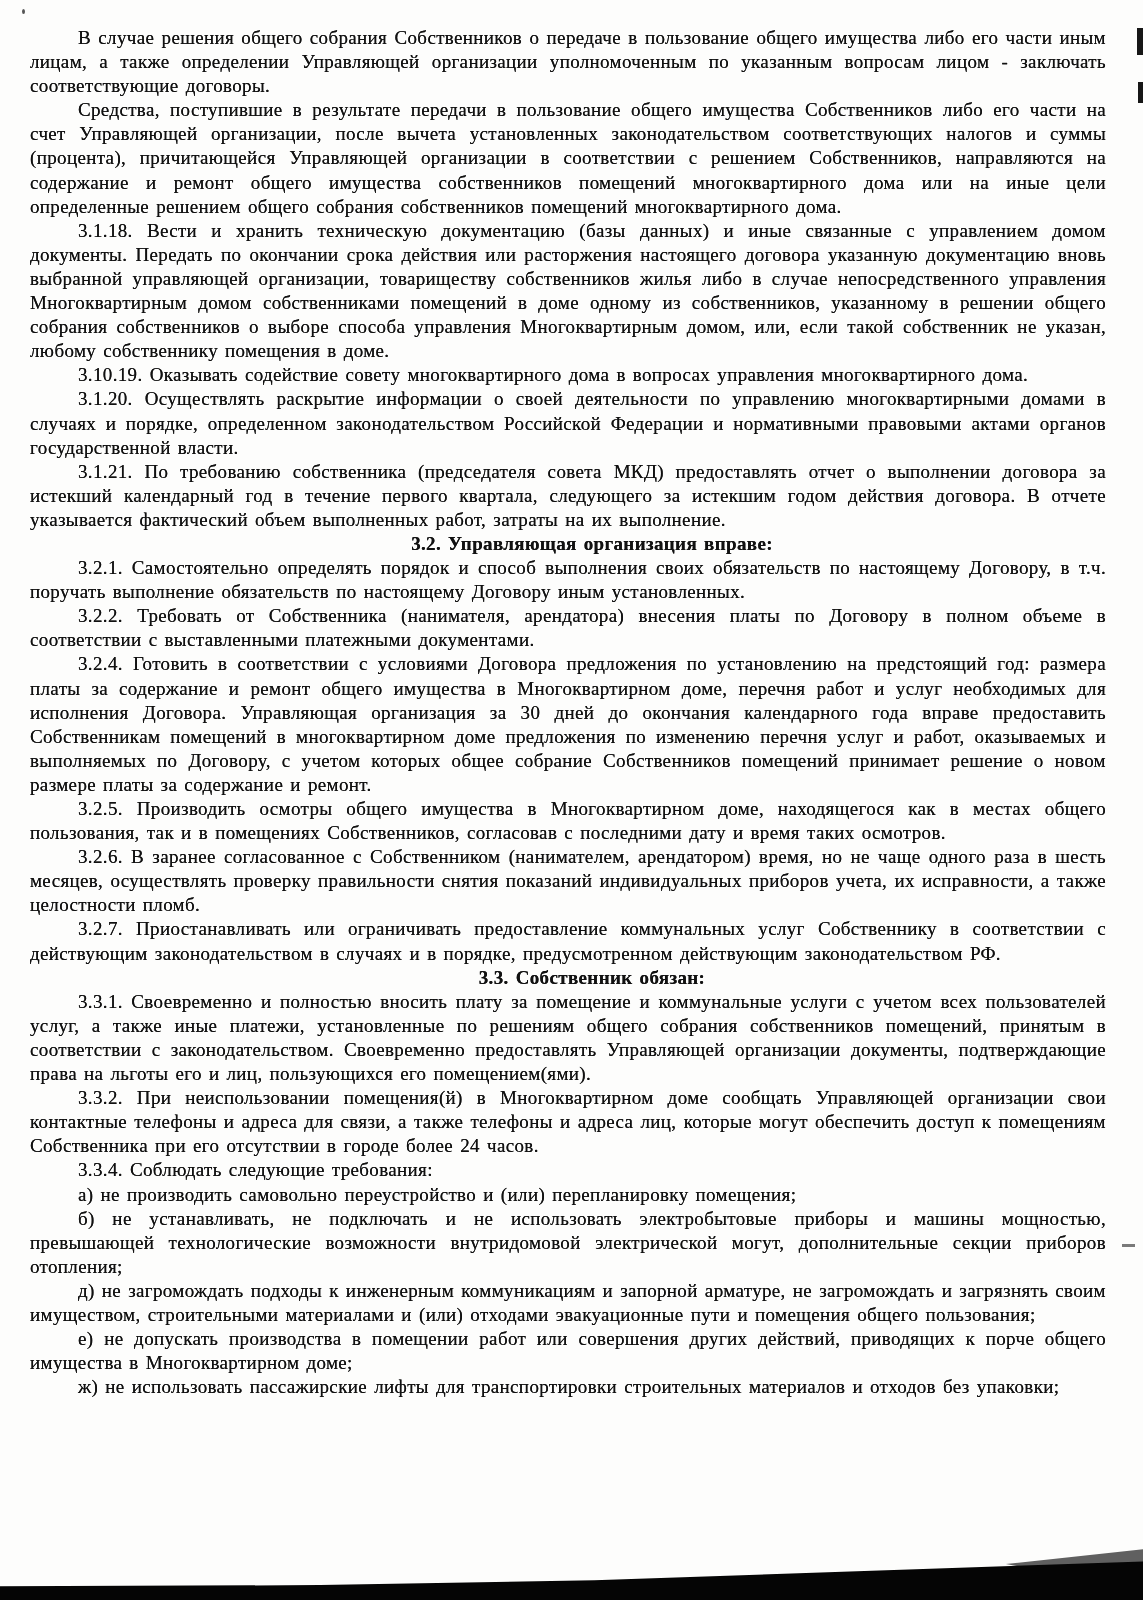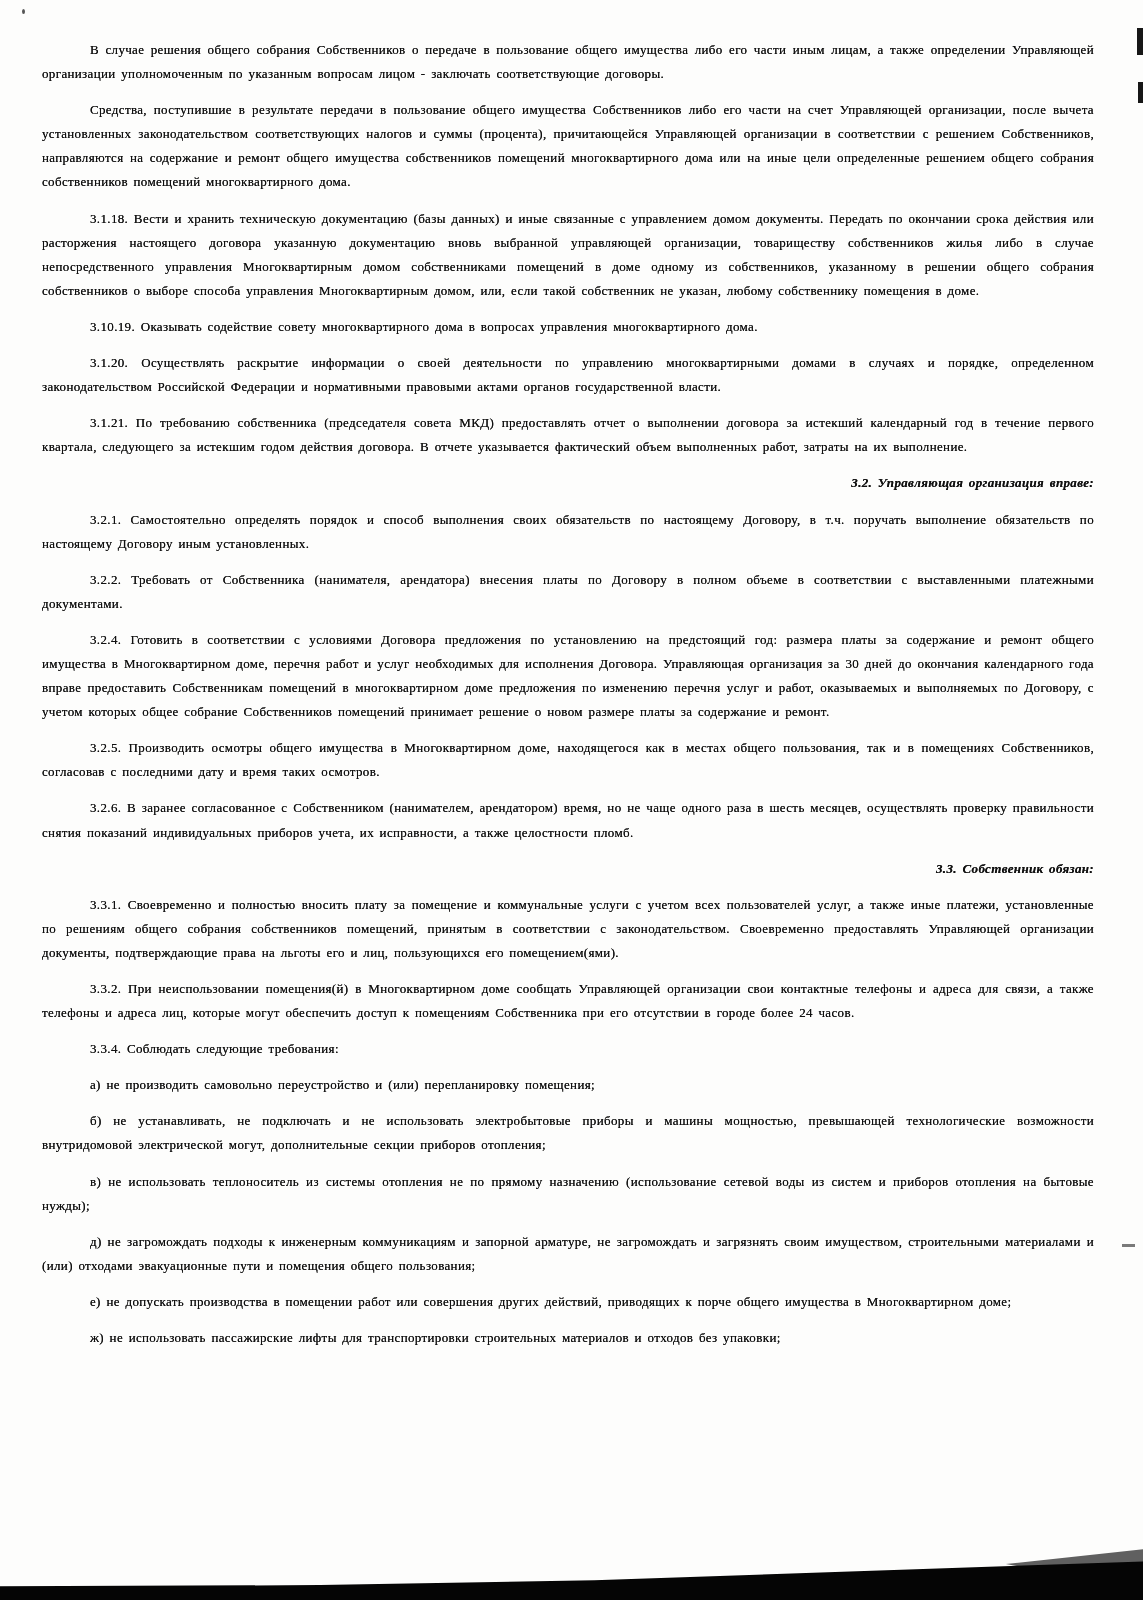--- a/index.html
+++ b/index.html
@@ -19,32 +19,31 @@
     position: absolute;
     left: 30px;
     top: 26px;
     width: 1076px;
     color: #161616;
     
     text-shadow: 0 0 0.45px rgba(10,10,10,0.85);
     filter: contrast(1.05);
   }
   .content p {
-    margin: 12px;
-    font-size: 13px;
+    margin: 0;
+    font-size: 19px;
     line-height: 24.1px;
     text-align: justify;
     text-indent: 48px;
     letter-spacing: 0.35px;
     word-spacing: 2px;
   }
   .content p.bold {
     font-weight: bold;
-    text-align: right;
-    font-style: italic;
+    text-align: center;
   }
   
   .speck-top-left {
     position: absolute;
     left: 22px;
     top: 9px;
     width: 3px;
     height: 5px;
     background: #555;
     border-radius: 50%;
@@ -86,27 +85,27 @@
       <p>3.1.18. Вести и хранить техническую документацию (базы данных) и иные связанные с управлением домом документы. Передать по окончании срока действия или расторжения настоящего договора указанную документацию вновь выбранной управляющей организации, товариществу собственников жилья либо в случае непосредственного управления Многоквартирным домом собственниками помещений в доме одному из собственников, указанному в решении общего собрания собственников о выборе способа управления Многоквартирным домом, или, если такой собственник не указан, любому собственнику помещения в доме.</p>
       <p>3.10.19. Оказывать содействие совету многоквартирного дома в вопросах управления многоквартирного дома.</p>
       <p>3.1.20. Осуществлять раскрытие информации о своей деятельности по управлению многоквартирными домами в случаях и порядке, определенном законодательством Российской Федерации и нормативными правовыми актами органов государственной власти.</p>
       <p>3.1.21. По требованию собственника (председателя совета МКД) предоставлять отчет о выполнении договора за истекший календарный год в течение первого квартала, следующего за истекшим годом действия договора. В отчете указывается фактический объем выполненных работ, затраты на их выполнение.</p>
       <p class="bold">3.2. Управляющая организация вправе:</p>
       <p>3.2.1. Самостоятельно определять порядок и способ выполнения своих обязательств по настоящему Договору, в т.ч. поручать выполнение обязательств по настоящему Договору иным установленных.</p>
       <p>3.2.2. Требовать от Собственника (нанимателя, арендатора) внесения платы по Договору в полном объеме в соответствии с выставленными платежными документами.</p>
       <p>3.2.4. Готовить в соответствии с условиями Договора предложения по установлению на предстоящий год: размера платы за содержание и ремонт общего имущества в Многоквартирном доме, перечня работ и услуг необходимых для исполнения Договора. Управляющая организация за 30 дней до окончания календарного года вправе предоставить Собственникам помещений в многоквартирном доме предложения по изменению перечня услуг и работ, оказываемых и выполняемых по Договору, с учетом которых общее собрание Собственников помещений принимает решение о новом размере платы за содержание и ремонт.</p>
       <p>3.2.5. Производить осмотры общего имущества в Многоквартирном доме, находящегося как в местах общего пользования, так и в помещениях Собственников, согласовав с последними дату и время таких осмотров.</p>
       <p>3.2.6. В заранее согласованное с Собственником (нанимателем, арендатором) время, но не чаще одного раза в шесть месяцев, осуществлять проверку правильности снятия показаний индивидуальных приборов учета, их исправности, а также целостности пломб.</p>
+      <p>3.2.7. Приостанавливать или ограничивать предоставление коммунальных услуг Собственнику в соответствии с действующим законодательством в случаях и в порядке, предусмотренном действующим законодательством РФ.</p>
       <p class="bold">3.3. Собственник обязан:</p>
       <p>3.3.1. Своевременно и полностью вносить плату за помещение и коммунальные услуги с учетом всех пользователей услуг, а также иные платежи, установленные по решениям общего собрания собственников помещений, принятым в соответствии с законодательством. Своевременно предоставлять Управляющей организации документы, подтверждающие права на льготы его и лиц, пользующихся его помещением(ями).</p>
       <p>3.3.2. При неиспользовании помещения(й) в Многоквартирном доме сообщать Управляющей организации свои контактные телефоны и адреса для связи, а также телефоны и адреса лиц, которые могут обеспечить доступ к помещениям Собственника при его отсутствии в городе более 24 часов.</p>
       <p>3.3.4. Соблюдать следующие требования:</p>
       <p>а) не производить самовольно переустройство и (или) перепланировку помещения;</p>
       <p>б) не устанавливать, не подключать и не использовать электробытовые приборы и машины мощностью, превышающей технологические возможности внутридомовой электрической могут, дополнительные секции приборов отопления;</p>
-      <p>в) не использовать теплоноситель из системы отопления не по прямому назначению (использование сетевой воды из систем и приборов отопления на бытовые нужды);</p>
       <p>д) не загромождать подходы к инженерным коммуникациям и запорной арматуре, не загромождать и загрязнять своим имуществом, строительными материалами и (или) отходами эвакуационные пути и помещения общего пользования;</p>
       <p>е) не допускать производства в помещении работ или совершения других действий, приводящих к порче общего имущества в Многоквартирном доме;</p>
       <p>ж) не использовать пассажирские лифты для транспортировки строительных материалов и отходов без упаковки;</p>
     </div>
 
   <div class="speck-top-left"></div>
   <div class="edge-mark m1"></div>
   <div class="edge-mark m2"></div>
   <div class="edge-mark m3"></div>
   <div class="bottom-smudge"></div>

